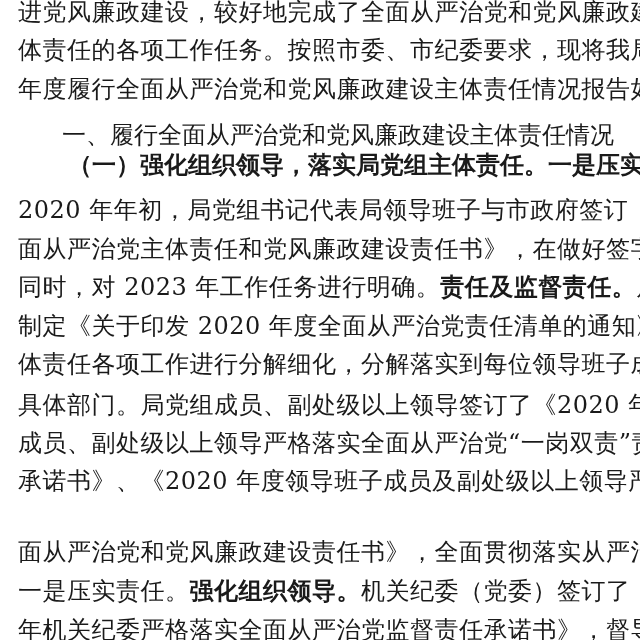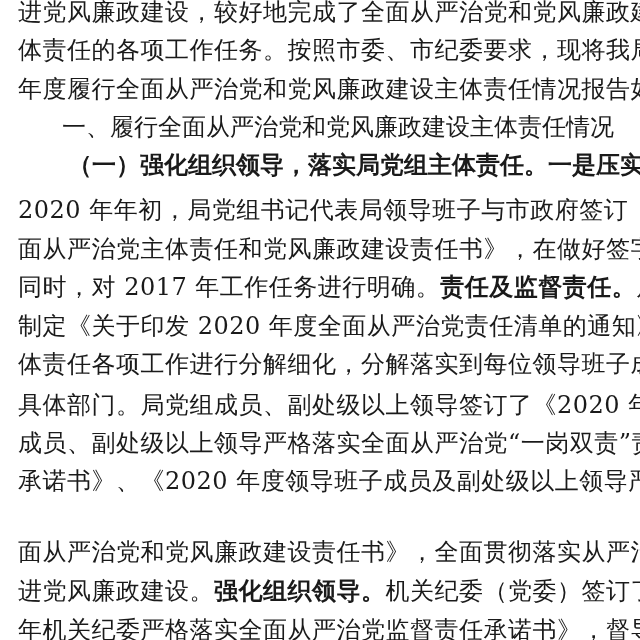--- a/index.html
+++ b/index.html
@@ -55,33 +55,33 @@
       font-family: "DejaVu Sans", "Liberation Sans", sans-serif;
     }
   </style>
 </head>
 <body>
 
 <div class="page" style="top:0;">
   <div class="line" style="top:-7px;">进党风廉政建设，较好地完成了全面从严治党和党风廉政建设主</div>
   <div class="line" style="top:31px;">体责任的各项工作任务。按照市委、市纪委要求，现将我局 2020</div>
   <div class="line last" style="top:70px;">年度履行全面从严治党和党风廉政建设主体责任情况报告如下：</div>
-  <div class="line heading" style="top:108px;">一、履行全面从严治党和党风廉政建设主体责任情况</div>
+  <div class="line heading" style="top:116px;">一、履行全面从严治党和党风廉政建设主体责任情况</div>
   <div class="line subheading" style="top:146px;">（一）强化组织领导，落实局党组主体责任。一是压实责任。</div>
   <div class="line" style="top:191px;">2020 年年初，局党组书记代表局领导班子与市政府签订《落实全</div>
   <div class="line" style="top:230px;">面从严治党主体责任和党风廉政建设责任书》，在做好签字背书的</div>
   <div class="line" style="top:268px;">
-    <span>同时，对 2017 年工作任务进行明确。</span><b>责任及监督责任。</b><span>局党组研究</span>
+    <span>同时，对 2023 年工作任务进行明确。</span><b>责任及监督责任。</b><span>局党组研究</span>
   </div>
   <div class="line" style="top:307px;">制定《关于印发 2020 年度全面从严治党责任清单的通知》，对主</div>
   <div class="line" style="top:345px;">体责任各项工作进行分解细化，分解落实到每位领导班子成员及</div>
   <div class="line" style="top:386px;">具体部门。局党组成员、副处级以上领导签订了《2020 年局党组</div>
   <div class="line" style="top:424px;">成员、副处级以上领导严格落实全面从严治党“一岗双责”责任</div>
   <div class="line" style="top:462px;">承诺书》、《2020 年度领导班子成员及副处级以上领导严格落实全</div>
 </div>
 
 <div class="page" style="top:0;">
   <div class="line" style="top:533px;">面从严治党和党风廉政建设责任书》，全面贯彻落实从严治党主体</div>
   <div class="line" style="top:572px;">
-    <span>进党风廉政建设。</span><b>强化组织领导。</b><span>机关纪委（党委）签订了《2020</span>
+    <span>一是压实责任。</span><b>强化组织领导。</b><span>机关纪委（党委）签订了《2020</span>
   </div>
   <div class="line" style="top:611px;">年机关纪委严格落实全面从严治党监督责任承诺书》，督导机关各</div>
 </div>
 
 </body></html>

